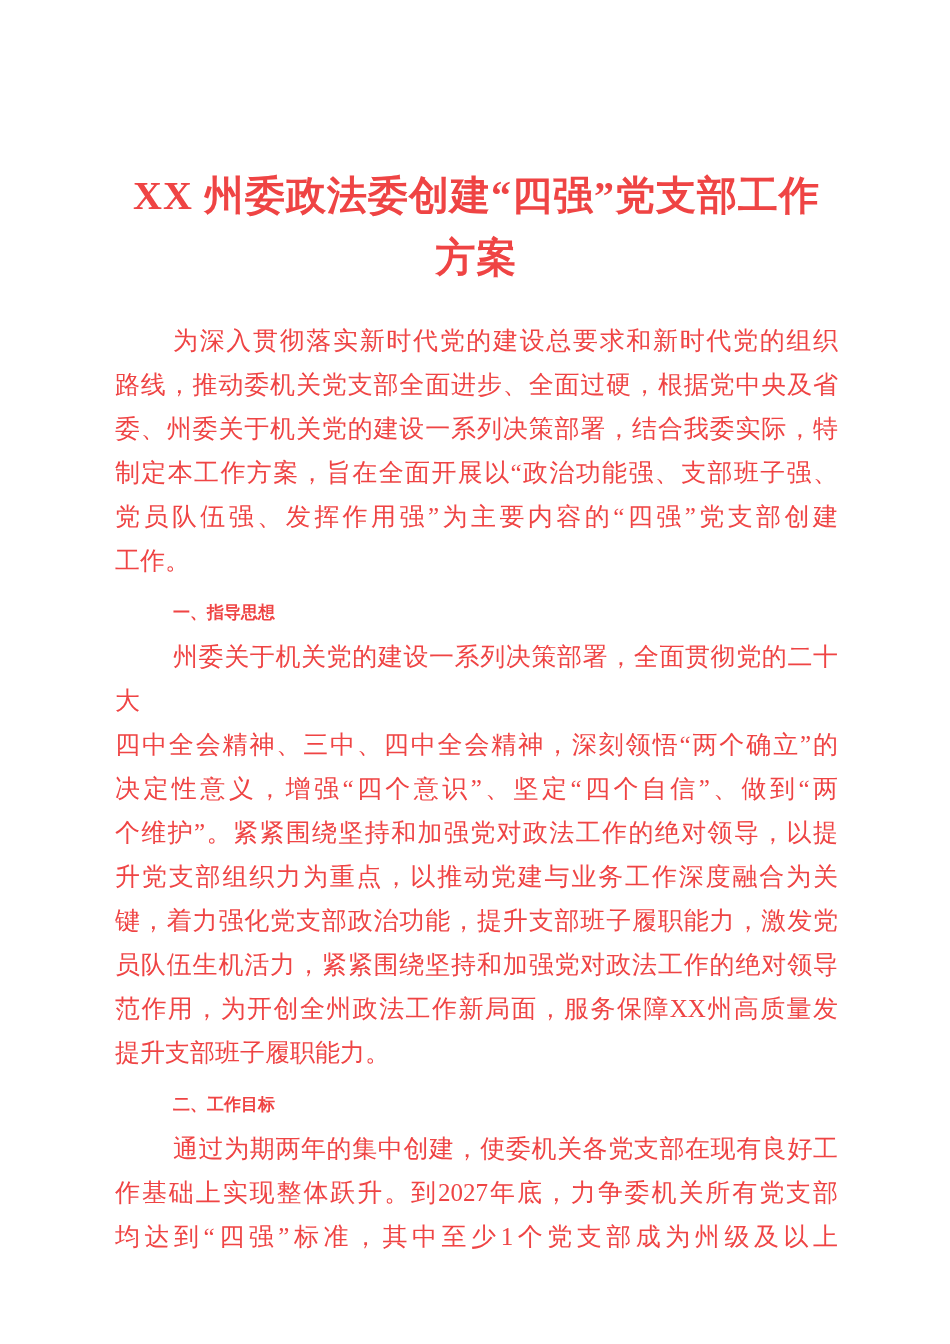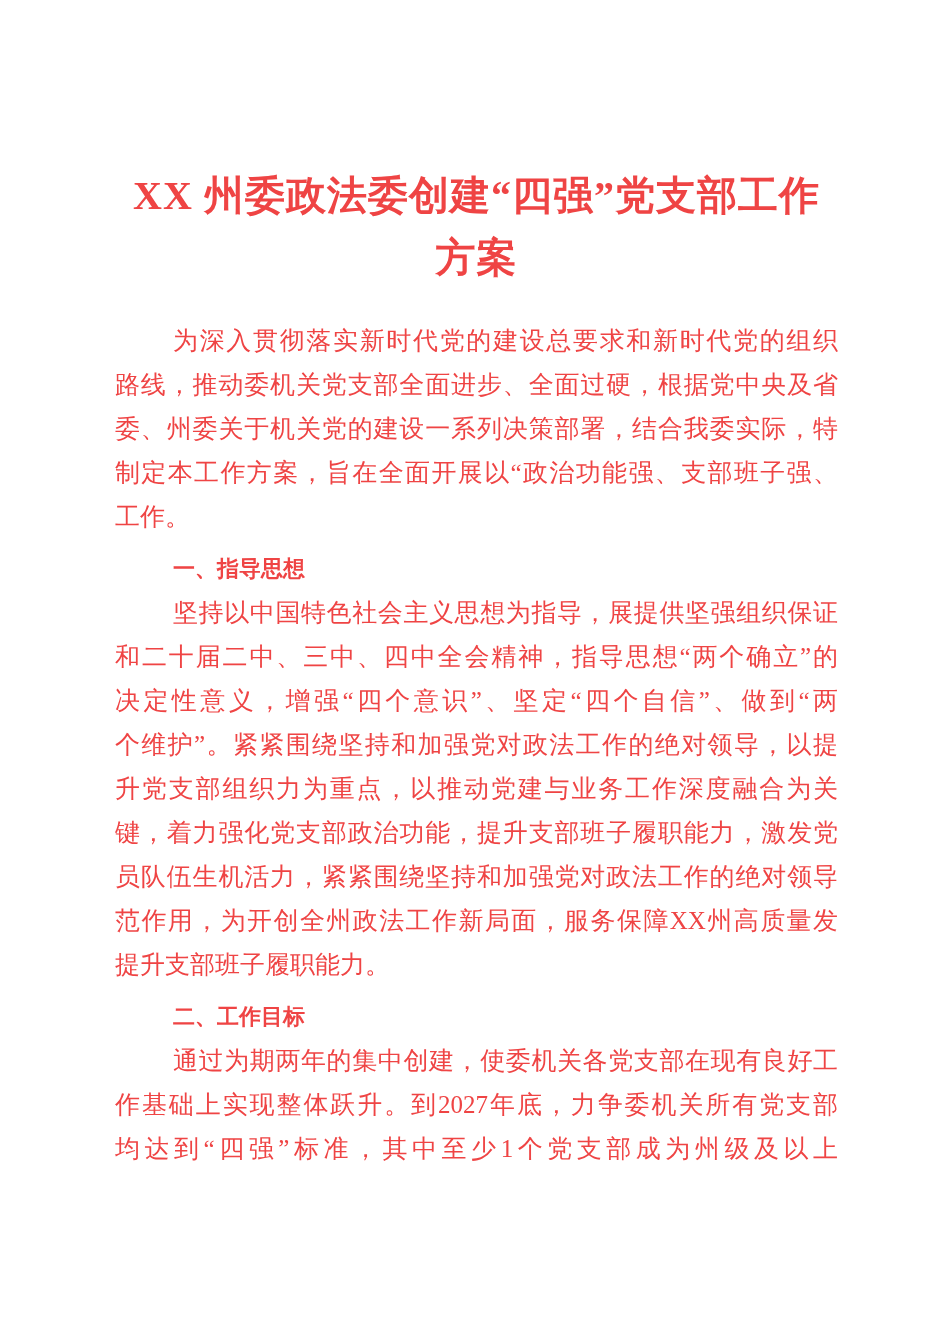--- a/index.html
+++ b/index.html
@@ -43,21 +43,21 @@
     text-justify: inter-ideograph;
   }
   .line.indent {
     text-indent: 58px;
   }
   .line.last {
     text-align-last: left;
   }
   .heading {
     margin: 8px 0 0 0;
-    font-size: 22px;
+    font-size: 17px;
     font-weight: bold;
     line-height: 44px;
     text-indent: 58px;
     text-align: left;
   }
 </style>
 </head>
 <body>
 
 <div class="page">
@@ -65,28 +65,29 @@
   <h1 class="doc-title">
     <span class="title-line">XX 州委政法委创建“四强”党支部工作</span>
     <span class="title-line">方案</span>
   </h1>
 
   <div class="para">
     <div class="line indent">为深入贯彻落实新时代党的建设总要求和新时代党的组织</div>
     <div class="line">路线，推动委机关党支部全面进步、全面过硬，根据党中央及省</div>
     <div class="line">委、州委关于机关党的建设一系列决策部署，结合我委实际，特</div>
     <div class="line">制定本工作方案，旨在全面开展以“政治功能强、支部班子强、</div>
+    <div class="line">党员队伍强、发挥作用强”为主要内容的“四强”党支部创建</div>
     <div class="line last">工作。</div>
   </div>
 
   <h2 class="heading">一、指导思想</h2>
 
   <div class="para">
-    <div class="line indent">坚持以中国特色社会主义思想为指导，展提供坚强组织保证</div>
-    <div class="line">和二十届二中、三中、四中全会精神，指导思想“两个确立”的</div>
+    <div class="line indent">州委关于机关党的建设一系列决策部署，全面贯彻党的二十大</div>
+    <div class="line">四中全会精神、三中、四中全会精神，深刻领悟“两个确立”的</div>
     <div class="line">决定性意义，增强“四个意识”、坚定“四个自信”、做到“两</div>
     <div class="line">个维护”。紧紧围绕坚持和加强党对政法工作的绝对领导，以提</div>
     <div class="line">升党支部组织力为重点，以推动党建与业务工作深度融合为关</div>
     <div class="line">键，着力强化党支部政治功能，提升支部班子履职能力，激发党</div>
     <div class="line">员队伍生机活力，紧紧围绕坚持和加强党对政法工作的绝对领导</div>
     <div class="line">范作用，为开创全州政法工作新局面，服务保障XX州高质量发</div>
     <div class="line last">提升支部班子履职能力。</div>
   </div>
 
   <h2 class="heading">二、工作目标</h2>

